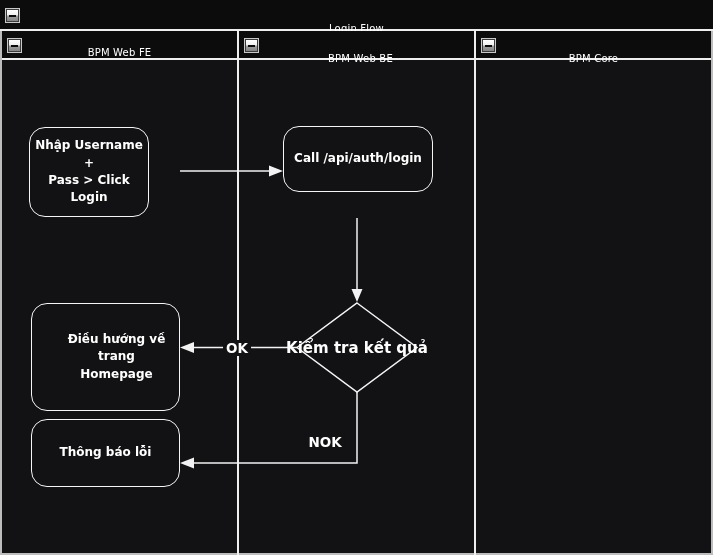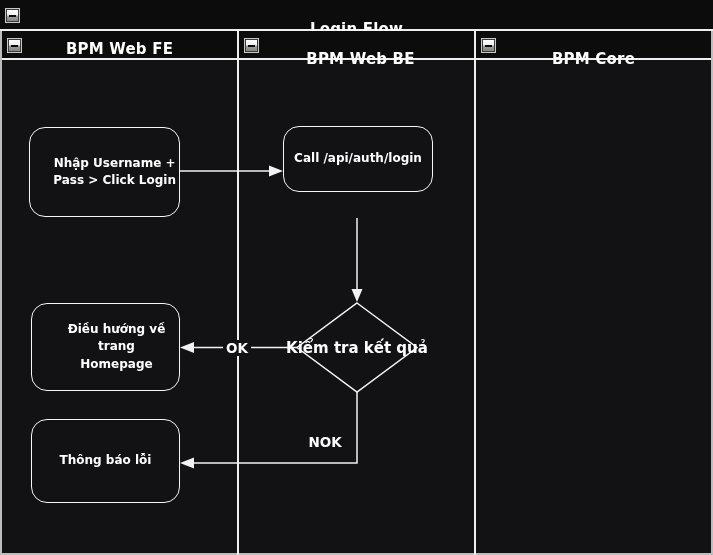--- a/index.html
+++ b/index.html
@@ -15,21 +15,21 @@
   }
   
   .pool-header {
     position: absolute; left: 0; right: 0; top: 0; height: 31px;
     box-sizing: border-box;
     background: #0c0c0d;
     border-bottom: 2px solid #efefef;
     display: flex; align-items: center; justify-content: center;
   }
   .pool-title, .lane-title {
-    font-size: 15px; font-weight: bold; letter-spacing: 0.2px; margin-top: 28px;
+    font-size: 10px; font-weight: normal; letter-spacing: 0.2px; margin-top: 28px;
   }
   .lane-header {
     position: absolute; top: 31px; height: 29px;
     box-sizing: border-box;
     background: #0c0c0d;
     border-bottom: 2px solid #efefef;
     display: flex; align-items: center; justify-content: center;
   }
   .lane-header.l1 { left: 2px;   width: 235px; align-items: flex-end; }
   .lane-header.l2 { left: 239px; width: 235px; padding-left: 8px; }
@@ -66,24 +66,24 @@
     display: flex; align-items: center; justify-content: center;
     text-align: center;
     font-weight: bold;
     font-size: 12px;
     line-height: 1.45;
     padding: 3px;
     z-index: 4;
     white-space: pre-line;
   }
   .node-label { white-space: pre-line; }
-  #node-enter-credentials { left: 29px;  top: 127px; width: 151px; height: 90px; justify-content: flex-end; }
+  #node-enter-credentials { left: 29px;  top: 127px; width: 120px; height: 90px; justify-content: flex-end; }
   #node-call-api          { left: 283px; top: 126px; width: 150px; height: 66px; }
-  #node-redirect-home     { left: 31px;  top: 303px; width: 149px; height: 88px; padding-left: 25px; }
-  #node-show-error        { left: 31px;  top: 419px; width: 149px; height: 84px; text-align: right; }
+  #node-redirect-home     { left: 31px;  top: 303px; width: 149px; height: 108px; padding-left: 25px; }
+  #node-show-error        { left: 31px;  top: 419px; width: 149px; height: 68px; text-align: right; }
   .diamond-label {
     position: absolute; left: 357px; top: 348px;
     transform: translate(-50%, -50%);
     font-size: 15px; font-weight: bold; white-space: nowrap;
     z-index: 4;
   }
   
   .edge-overlay {
     position: absolute; left: 0; top: 0; z-index: 3;
   }

